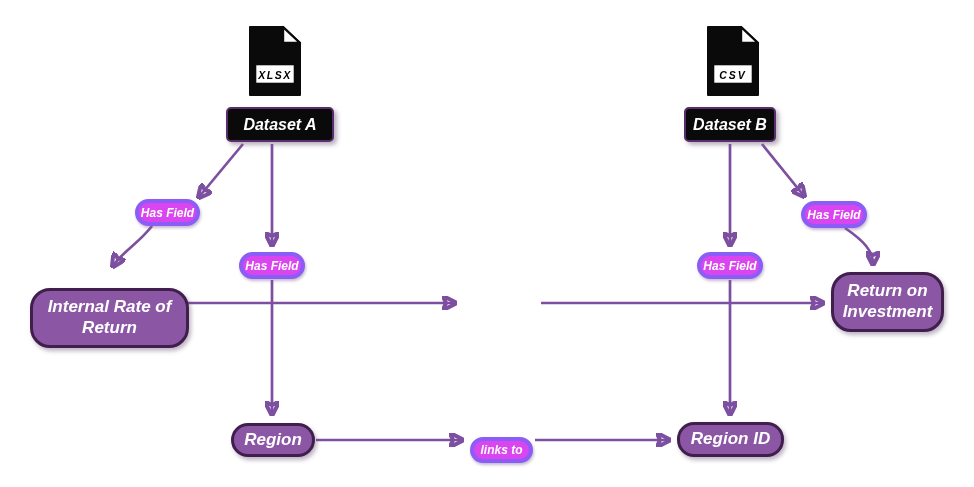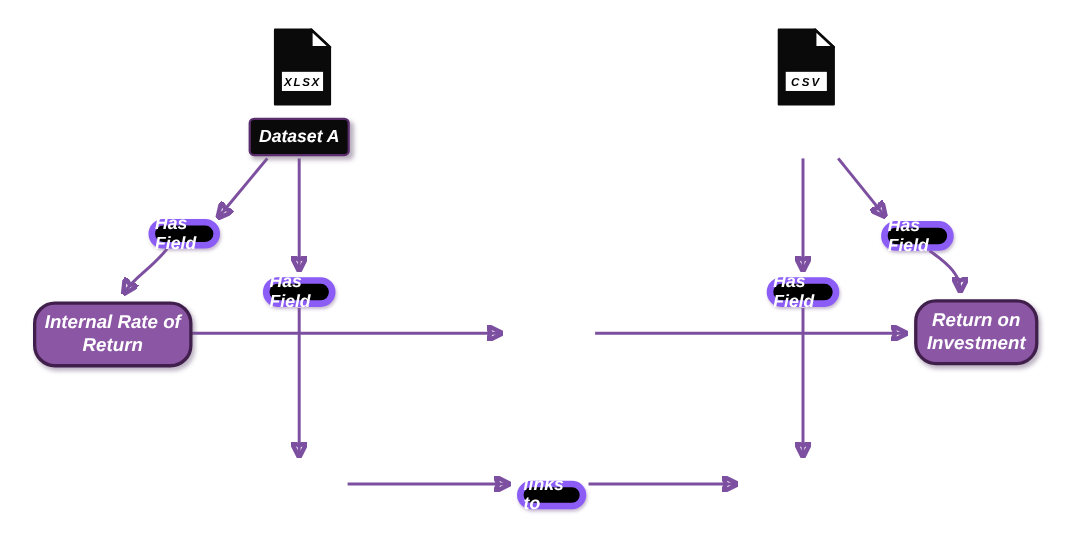--- a/index.html
+++ b/index.html
@@ -22,22 +22,22 @@
   
   .dataset{
     display:flex;align-items:center;justify-content:center;
     background:#0A0A0A;border:2px solid #5A2D6D;border-radius:5px;
     color:#ffffff;font-weight:bold;font-size:16px;
     box-shadow:3px 3px 4px rgba(120,100,130,0.5);
   }
   
   .pill{
     display:flex;align-items:center;justify-content:center;
-    background:#000000;border:6px solid #8b5cf6;border-radius:14px;
-    color:#ffffff;font-weight:bold;font-size:16px;
+    background:#d946ef;border:4px solid #8b5cf6;border-radius:14px;
+    color:#ffffff;font-weight:bold;font-size:12px;
     box-shadow:1px 2px 3px rgba(130,100,150,0.45);
   }
   .file-icon{position:absolute;}
   .file-icon text{
     font-family:"Liberation Sans", sans-serif;font-weight:bold;font-size:10.5px;
     letter-spacing:1.5px;fill:#000000;
   }
 </style>
 </head>
 <body>
@@ -71,28 +71,31 @@
     <text x="27" y="53.5" text-anchor="middle">XLSX</text>
   </svg>
 
   <svg class="file-icon" style="left:706px;top:25px;" width="54" height="72" viewBox="0 0 54 72">
     <path d="M2 2 H35 L52 18 V70 H2 Z" fill="#0A0A0A" stroke="#0A0A0A" stroke-width="2" stroke-linejoin="round"></path>
     <path d="M35 2 L35 18 L52 18 Z" fill="#ffffff" stroke="#0A0A0A" stroke-width="2.4" stroke-linejoin="round"></path>
     <rect x="7" y="39" width="40" height="20" fill="#ffffff" stroke="#0A0A0A" stroke-width="2.6"></rect>
     <text x="27" y="53.5" text-anchor="middle" style="letter-spacing:2px;">CSV</text>
   </svg>
 
-  <div class="abs dataset" style="left:226px;top:107px;width:92px;height:35px;">Dataset A</div>
+  <div class="abs dataset" style="left:226px;top:107px;width:108px;height:35px;">Dataset A</div>
 
+  <div class="abs dataset" style="left:684px;top:107px;width:92px;height:35px;">Dataset B</div>
 
-  <div class="abs node" style="left:30px;top:274px;width:145px;height:60px;padding:0 4px;">Internal Rate of Return</div>
+  <div class="abs node" style="left:30px;top:288px;width:159px;height:60px;padding:0 4px;">Internal Rate of Return</div>
 
   <div class="abs node" style="left:831px;top:272px;width:113px;height:60px;padding:0 6px;">Return on Investment</div>
 
+  <div class="abs node small" style="left:231px;top:423px;width:84px;height:34px;">Region</div>
 
+  <div class="abs node small" style="left:677px;top:422px;width:107px;height:35px;">Region ID</div>
 
   <div class="abs pill" style="left:135px;top:199px;width:65px;height:27px;">Has Field</div>
 
   <div class="abs pill" style="left:239px;top:252px;width:66px;height:27px;">Has Field</div>
 
   <div class="abs pill" style="left:697px;top:252px;width:66px;height:27px;">Has Field</div>
 
   <div class="abs pill" style="left:801px;top:201px;width:66px;height:27px;">Has Field</div>
 
 

